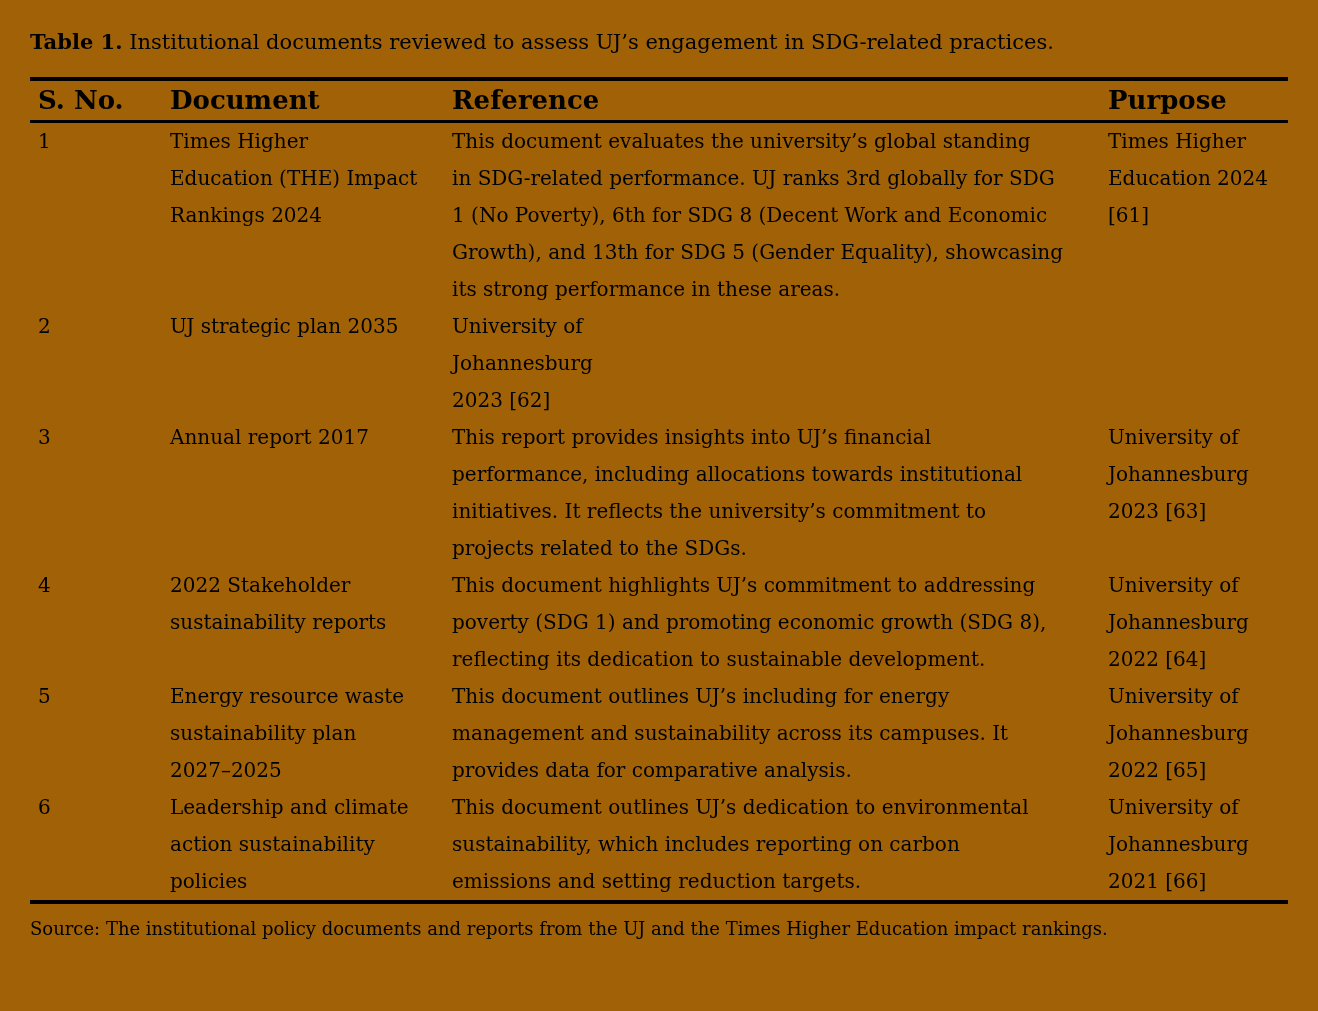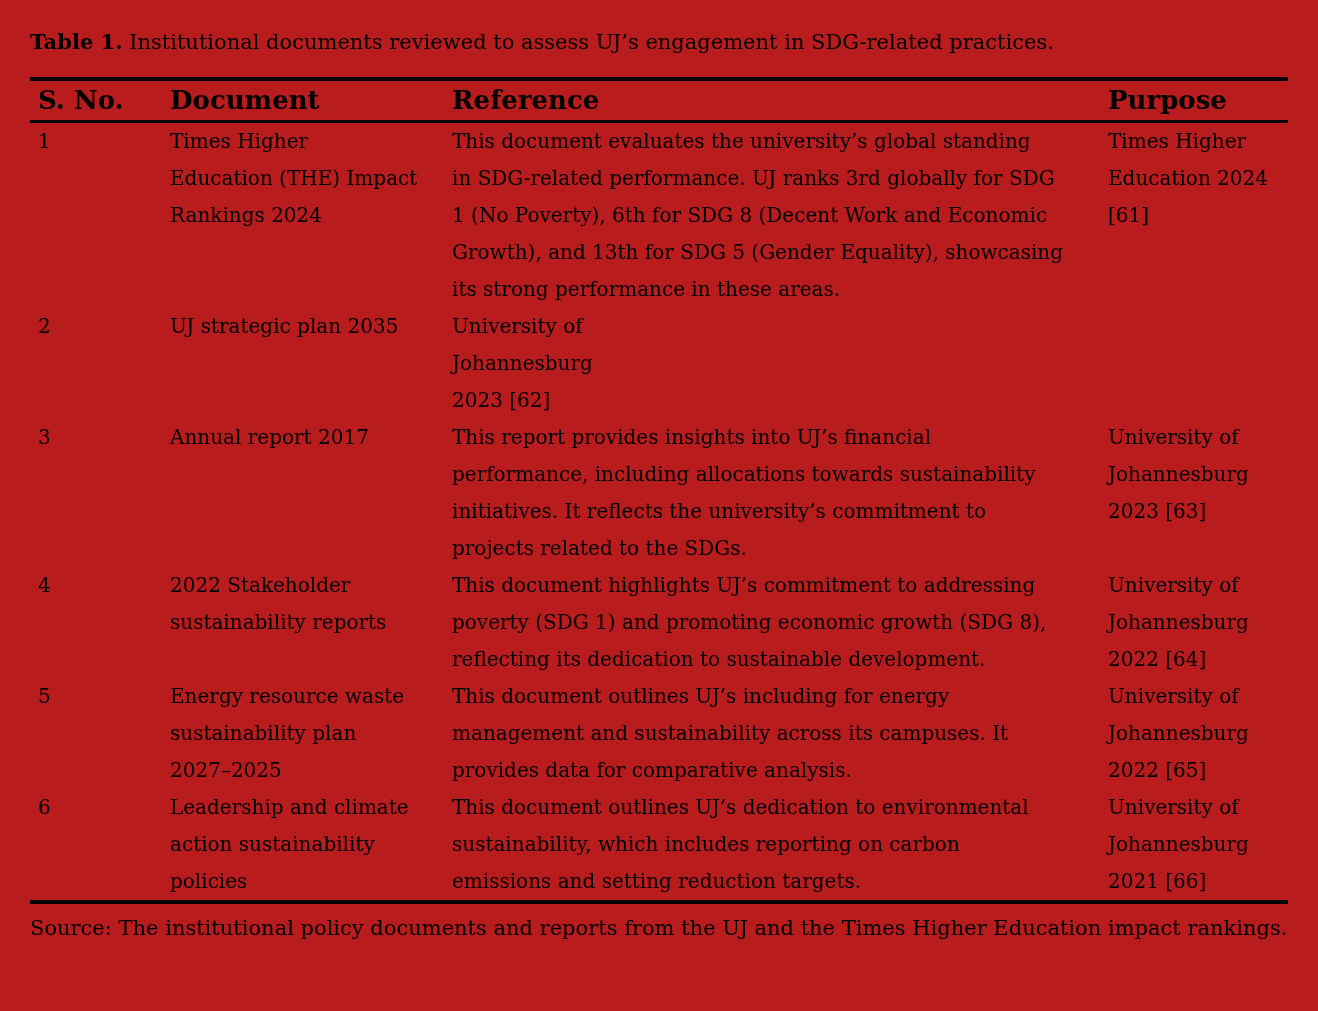--- a/index.html
+++ b/index.html
@@ -6,21 +6,21 @@
     margin: 0;
     padding: 0;
     background: #ffffff;
     color: #000000;
     font-family: "DejaVu Serif", "Liberation Serif", serif;
   }
   .page {
     position: relative;
     width: 1318px;
     height: 1011px;
-    background: #b91c1c;
+    background: #a16207;
     box-sizing: border-box;
     padding: 28px 30px 0 30px;
     overflow: hidden;
   }
   .caption {
     font-size: 21px;
     line-height: 27px;
     margin: 0;
   }
   .caption .cap-label { font-weight: bold; }
@@ -45,21 +45,21 @@
   .header-row .hcell { overflow: hidden; }
   .cell, .hcell { box-sizing: border-box; }
   .col-sno { padding-left: 8px; }
   .body-row .cell {
     font-size: 20px;
     line-height: 37px;
     white-space: pre-line;
     vertical-align: top;
   }
   .source {
-    font-size: 21px;
+    font-size: 18px;
     line-height: 27px;
     margin: 11px 0 0 0;
   }
 </style>
 </head>
 <body>
 
 <div class="page">
 
   <p class="caption"><span class="cap-label">Table 1.</span> <span>Institutional documents reviewed to assess UJ’s engagement in SDG-related practices.</span></p>
@@ -97,21 +97,21 @@
       <div class="cell col-document">UJ strategic plan 2035</div>
       <div class="cell col-reference">University of
 Johannesburg
 2023 [62]</div>
     </div>
 
     <div class="grid body-row">
       <div class="cell col-sno">3</div>
       <div class="cell col-document">Annual report 2017</div>
       <div class="cell col-purpose">This report provides insights into UJ’s financial
-performance, including allocations towards sustainability
+performance, including allocations towards institutional
 initiatives. It reflects the university’s commitment to
 projects related to the SDGs.</div>
       <div class="cell col-reference">University of
 Johannesburg
 2023 [63]</div>
     </div>
 
     <div class="grid body-row">
       <div class="cell col-sno">4</div>
       <div class="cell col-document">2022 Stakeholder

